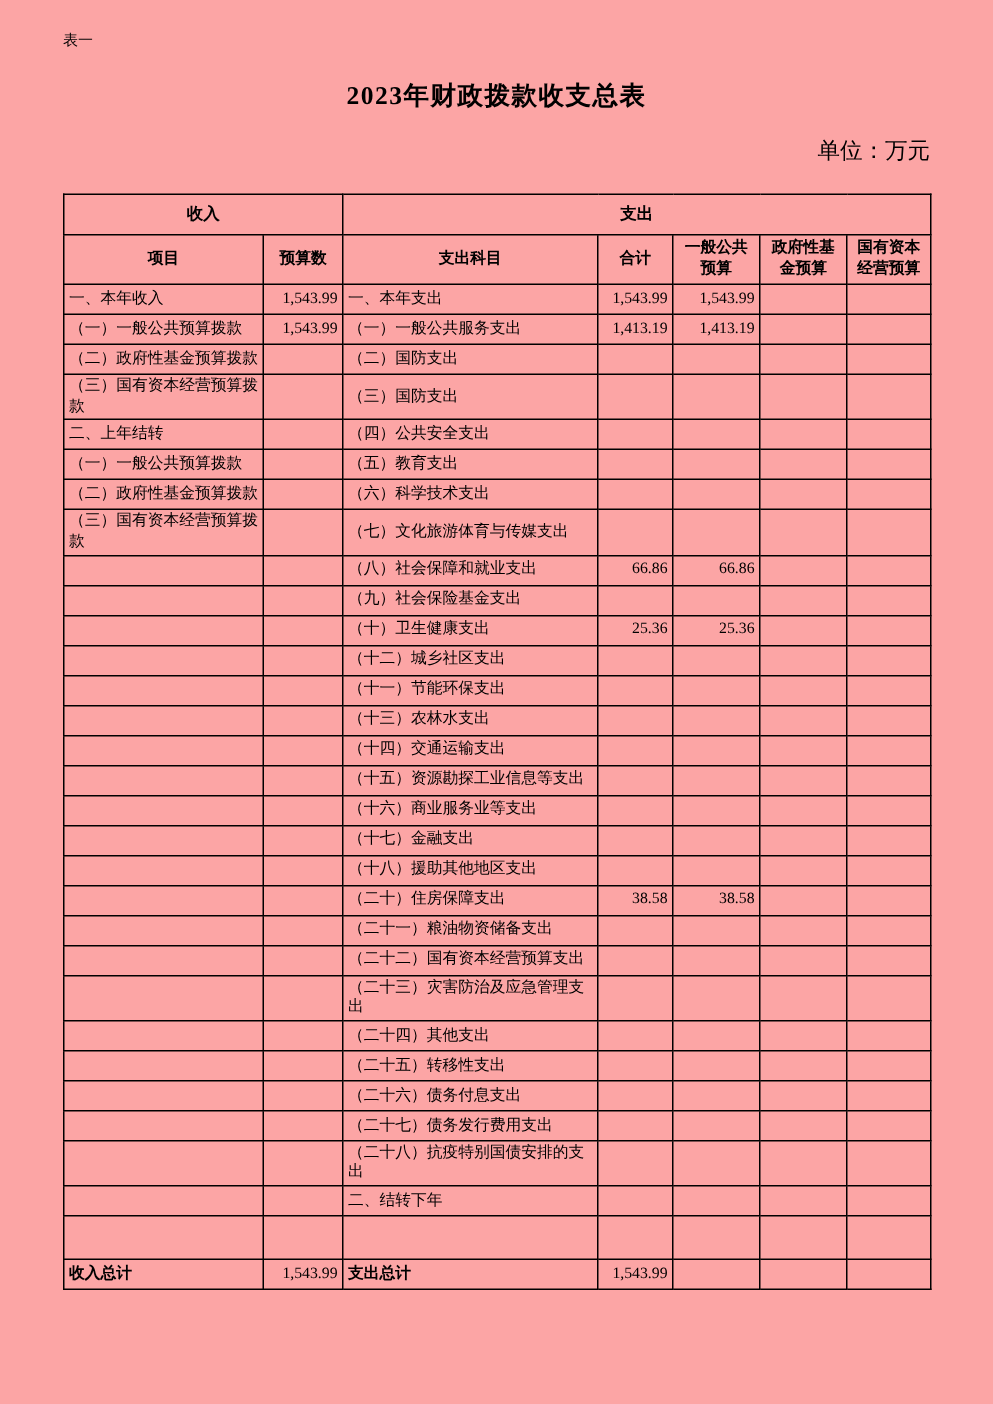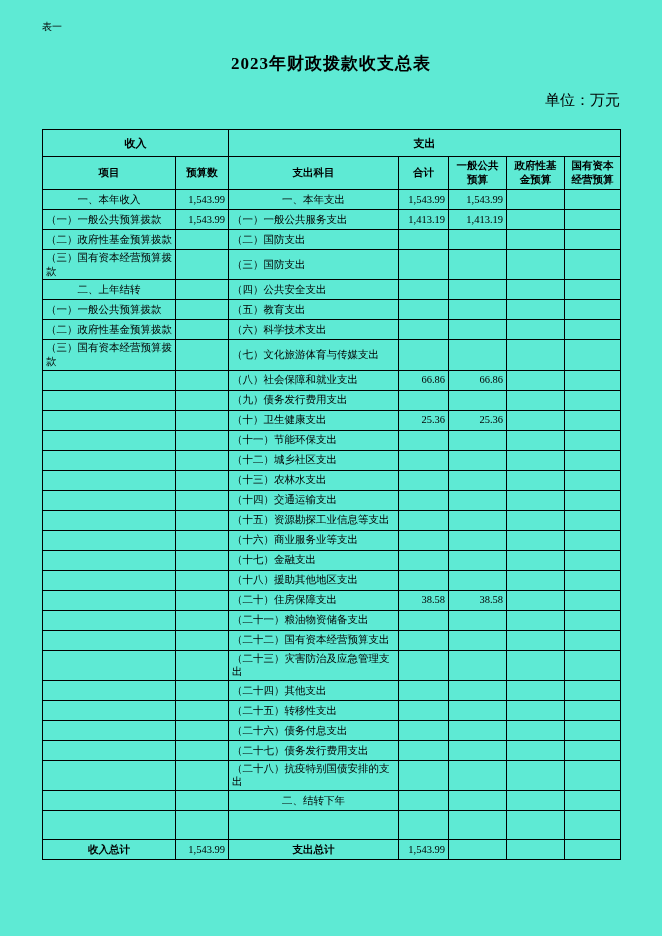--- a/index.html
+++ b/index.html
@@ -7,21 +7,21 @@
     padding: 0;
     background: #ffffff;
     font-family: "Liberation Serif", "DejaVu Serif", serif;
     color: #000000;
   }
   .sheet {
     width: 662px;
     height: 936px;
     box-sizing: border-box;
     padding: 20px 42px 0 42px;
-    background: #5eead4;
+    background: #fca5a5;
     position: relative;
   }
   .corner {
     font-size: 10px;
     text-align: left;
   }
   .title {
     text-align: center;
     font-size: 17px;
     font-weight: bold;
@@ -49,21 +49,21 @@
   }
   thead th {
     font-weight: bold;
     text-align: center;
     margin-left: 36px;
   }
   tr.group-header th { height: 24px; font-size: 11px; }
   tr.col-header th { height: 30px; }
   tbody td { height: 17px; }
   td.l { text-align: left; }
-  td.c { text-align: center; }
+  td.c { }
   td.r { text-align: right; }
   td.bold { font-weight: bold; }
   tr.tall td { height: 26px; }
 </style>
 </head>
 <body>
 
 <div class="sheet">
   <div class="corner">表一</div>
   <div class="title">2023年财政拨款收支总表</div>
@@ -172,48 +172,48 @@
           <td class="r"></td>
           <td class="l">（八）社会保障和就业支出</td>
           <td class="r">66.86</td>
           <td class="r">66.86</td>
           <td class="r"></td>
           <td class="r"></td>
         </tr>
         <tr>
           <td class="l"></td>
           <td class="r"></td>
-          <td class="l">（九）债务发行费用支出</td>
+          <td class="l">（九）社会保险基金支出</td>
           <td class="r"></td>
           <td class="r"></td>
           <td class="r"></td>
           <td class="r"></td>
         </tr>
         <tr>
           <td class="l"></td>
           <td class="r"></td>
           <td class="l">（十）卫生健康支出</td>
           <td class="r">25.36</td>
           <td class="r">25.36</td>
           <td class="r"></td>
           <td class="r"></td>
         </tr>
         <tr>
           <td class="l"></td>
           <td class="r"></td>
+          <td class="l">（十二）城乡社区支出</td>
+          <td class="r"></td>
+          <td class="r"></td>
+          <td class="r"></td>
+          <td class="r"></td>
+        </tr>
+        <tr>
+          <td class="l"></td>
+          <td class="r"></td>
           <td class="l">（十一）节能环保支出</td>
-          <td class="r"></td>
-          <td class="r"></td>
-          <td class="r"></td>
-          <td class="r"></td>
-        </tr>
-        <tr>
-          <td class="l"></td>
-          <td class="r"></td>
-          <td class="l">（十二）城乡社区支出</td>
           <td class="r"></td>
           <td class="r"></td>
           <td class="r"></td>
           <td class="r"></td>
         </tr>
         <tr>
           <td class="l"></td>
           <td class="r"></td>
           <td class="l">（十三）农林水支出</td>
           <td class="r"></td>

